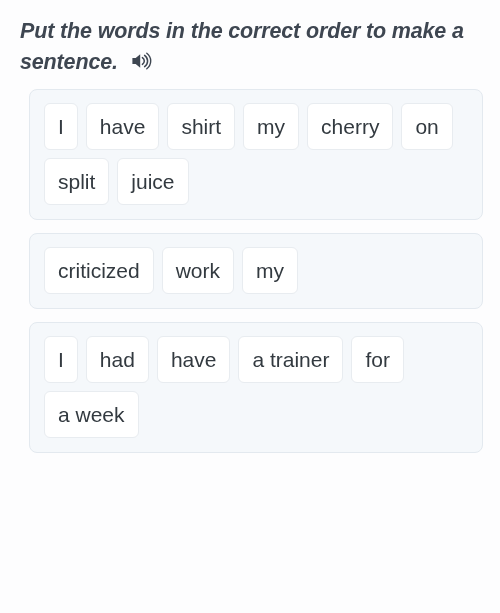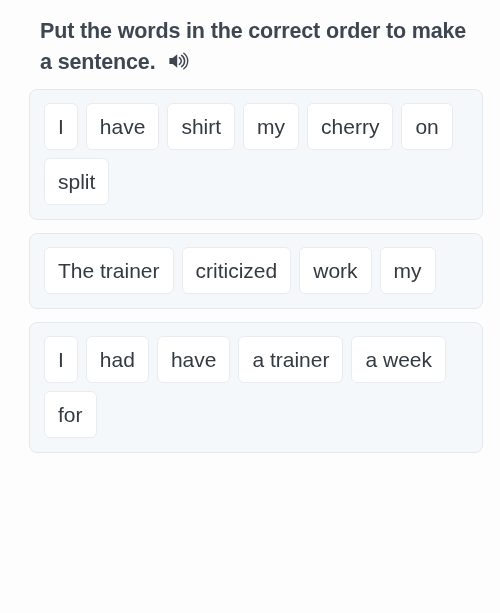--- a/index.html
+++ b/index.html
@@ -14,26 +14,27 @@
     overflow: hidden;
   }
   .page {
     width: 500px;
     height: 613px;
     position: relative;
     box-sizing: border-box;
   }
   .prompt {
     margin: 0;
-    padding: 16px 28px 0 40px;
+    padding: 16px 28px 0 20px;
     font-size: 21.5px;
     line-height: 1.42;
     font-weight: bold;
     color: #3e4651;
     letter-spacing: -0.15px;
+    font-style: italic;
   }
   .prompt-text {
     display: inline;
   }
   .speaker-btn {
     display: inline-flex;
     align-items: center;
     justify-content: center;
     vertical-align: -3px;
     margin-left: 12px;
@@ -103,37 +104,37 @@
 
     <div class="word-card">
       <div class="chip-row">
         <span class="chip">I</span>
         <span class="chip">have</span>
         <span class="chip">shirt</span>
         <span class="chip">my</span>
         <span class="chip">cherry</span>
         <span class="chip">on</span>
         <span class="chip">split</span>
+        <span class="chip">juice</span>
       </div>
     </div>
 
     <div class="word-card">
       <div class="chip-row">
-        <span class="chip">The trainer</span>
         <span class="chip">criticized</span>
         <span class="chip">work</span>
         <span class="chip">my</span>
       </div>
     </div>
 
     <div class="word-card">
       <div class="chip-row">
         <span class="chip">I</span>
         <span class="chip">had</span>
         <span class="chip">have</span>
         <span class="chip">a trainer</span>
+        <span class="chip">for</span>
         <span class="chip">a week</span>
-        <span class="chip">for</span>
       </div>
     </div>
 
   </div>
 </div>
 
 </body></html>

